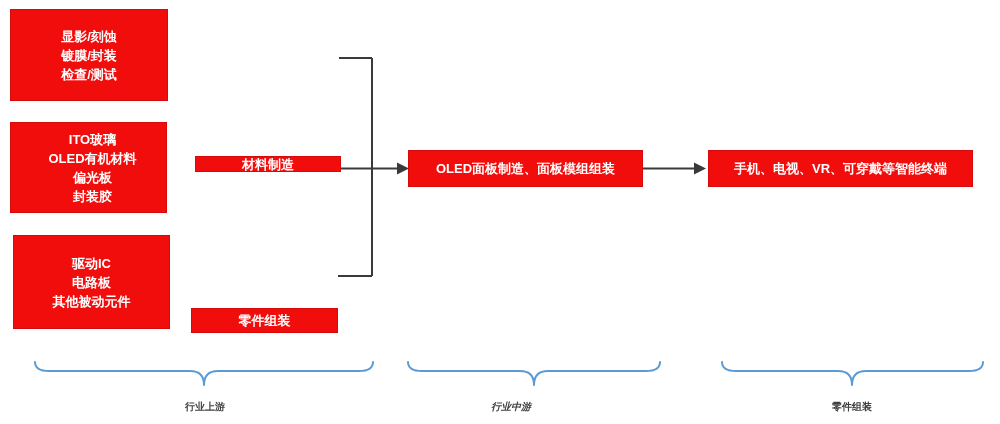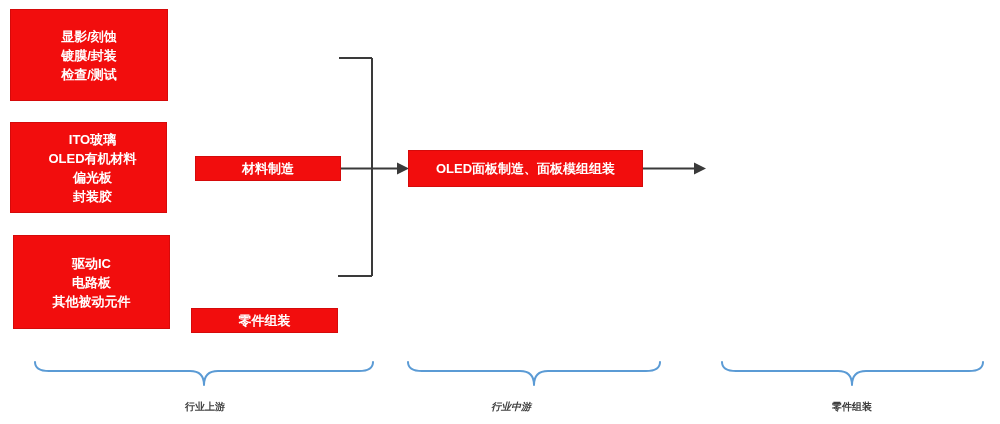--- a/index.html
+++ b/index.html
@@ -52,21 +52,21 @@
     justify-content: center;
     text-align: center;
     white-space: pre-line;
   }
   
   .src-0 { left: 10px;  top: 9px;   width: 158px; height: 92px; }
   .src-1 { left: 10px;  top: 122px; width: 157px; height: 91px; padding-left: 8px; }
   .src-2 { left: 13px;  top: 235px; width: 157px; height: 94px; }
   
   .proc-0 { left: 190px; top: 46px;  width: 149px; height: 24px; }
-  .proc-1 { left: 195px; top: 156px; width: 146px; height: 25px; text-align: center; }
+  .proc-1 { left: 195px; top: 156px; width: 146px; height: 16px; text-align: center; }
   .proc-2 { left: 191px; top: 263px; width: 147px; height: 25px; margin-top: 45px; }
   
   .mid-box  { left: 408px; top: 150px; width: 235px; height: 37px; }
   .down-box { left: 708px; top: 150px; width: 265px; height: 37px; }
   .stage-label {
     position: absolute;
     top: 400px;
     transform: translateX(-50%);
     font-size: 10px;
     font-weight: bold;
@@ -108,18 +108,19 @@
 封装胶</div>
   <div class="box src-2">驱动IC
 电路板
 其他被动元件</div>
 
   <div class="box proc-1">材料制造</div>
   <div class="box proc-2">零件组装</div>
 
   <div class="box mid-box">OLED面板制造、面板模组组装</div>
 
+  <div class="box down-box">手机、电视、VR、可穿戴等智能终端</div>
 
   <div class="stage-label lbl-up">行业上游</div>
   <div class="stage-label lbl-mid">行业中游</div>
   <div class="stage-label lbl-down">零件组装</div>
 
 </div>
 
 </body></html>

